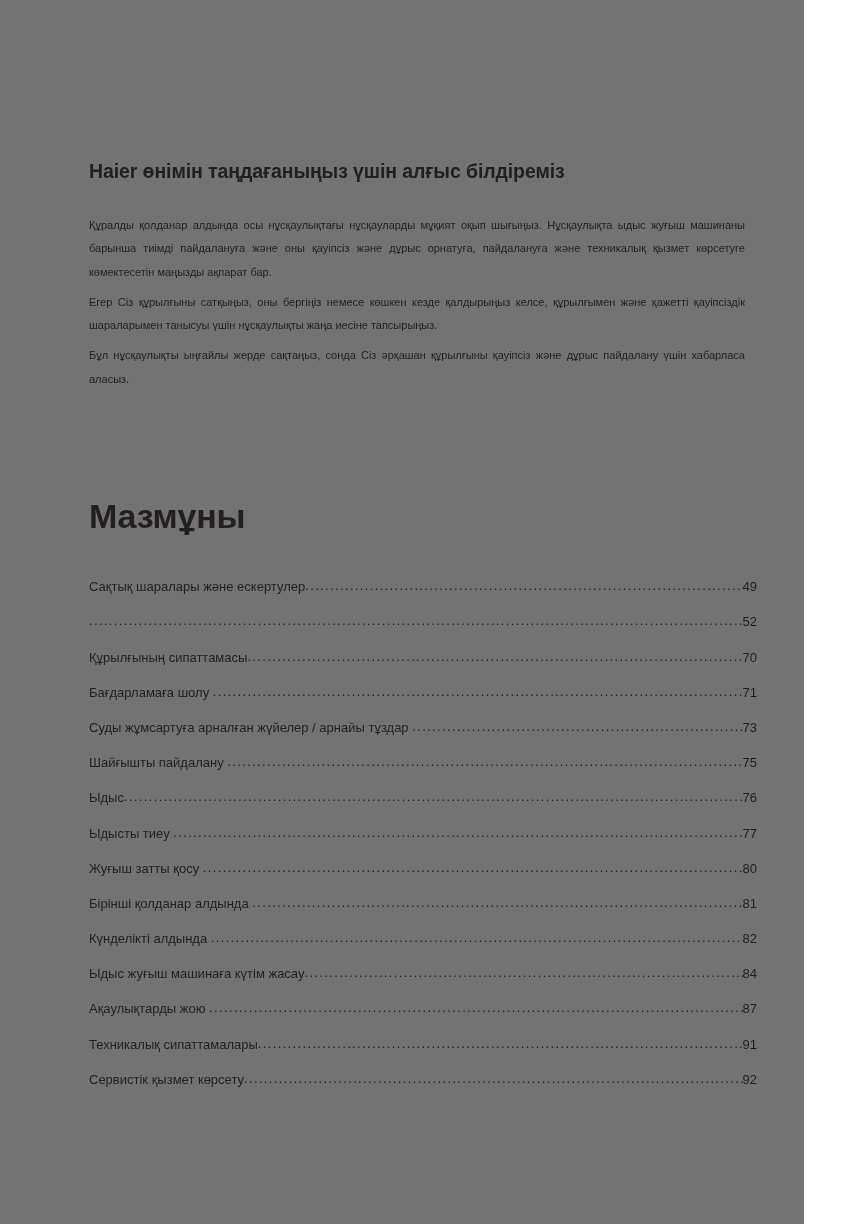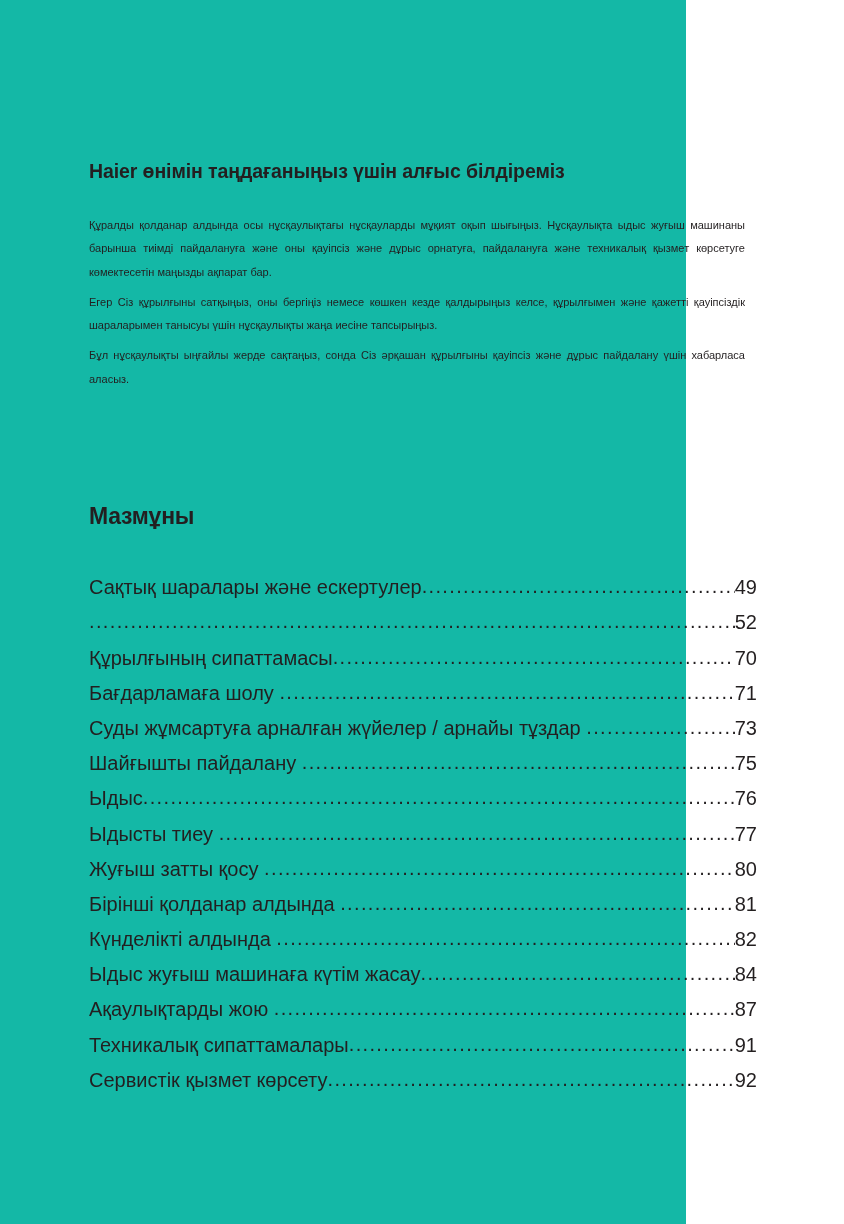--- a/index.html
+++ b/index.html
@@ -13,24 +13,24 @@
     width: 844px;
     height: 1224px;
     font-family: "Liberation Sans", sans-serif;
     color: #231f20;
     -webkit-font-smoothing: antialiased;
     overflow: hidden;
   }
 
   .page {
     position: relative;
-    width: 686px;
+    width: 804px;
     height: 1224px;
     box-sizing: border-box;
-    background: #14b8a6;
+    background: #737373;
   }
 
   
   .content {
     position: absolute;
     left: 89px;
     top: 0;
     width: 668px;
   }
 
@@ -63,21 +63,21 @@
 
   .intro-para:last-child {
     margin-bottom: 0;
   }
 
   
   .contents-heading {
     position: absolute;
     top: 500px;
     left: 0;
-    font-size: 23px;
+    font-size: 34px;
     font-weight: bold;
     line-height: 32px;
     letter-spacing: -0.2px;
     color: #231f20;
     margin: 0;
   }
 
   
   .toc {
     position: absolute;
@@ -87,21 +87,21 @@
     list-style: none;
     margin: 0;
     padding: 0;
   }
 
   .toc-item {
     display: flex;
     align-items: flex-end;
     width: 100%;
     height: 35.2px;
-    font-size: 20px;
+    font-size: 13px;
     line-height: 22px;
     color: #231f20;
     white-space: nowrap;
     overflow: hidden;
   }
 
   .toc-label {
     flex: 0 0 auto;
     white-space: pre;
   }

